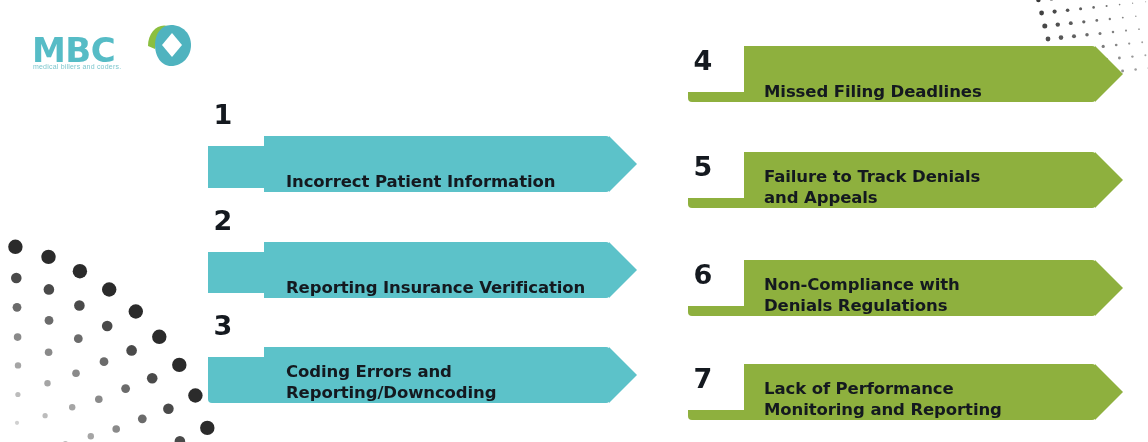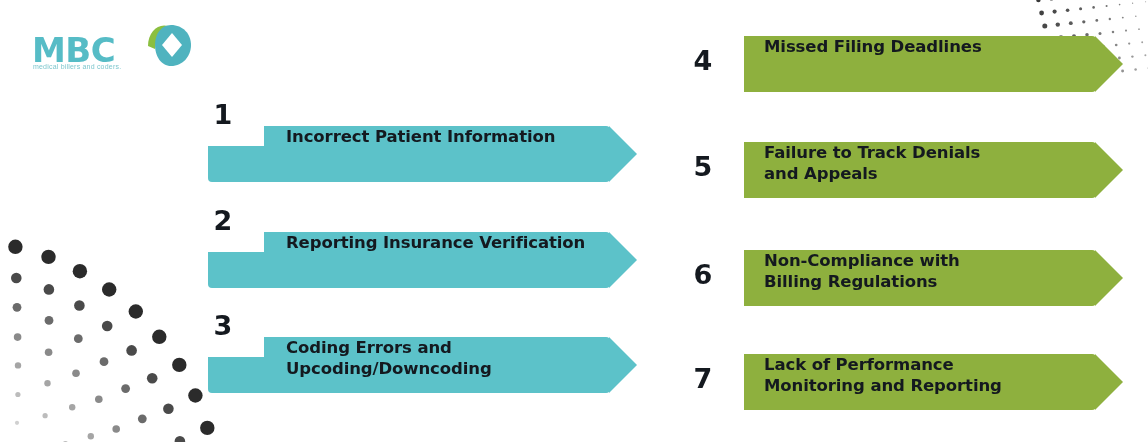--- a/index.html
+++ b/index.html
@@ -66,25 +66,25 @@
 
   
   .banner {
     position: absolute;
     height: 56px;
     display: block;
   }
   .banner-bar {
     position: absolute;
     left: 36px;
-    top: 4px;
+    top: 14px;
     height: 56px;
     border-radius: 4px;
     display: flex;
-    align-items: flex-start;
+    align-items: flex-end;
   }
   .banner-bar::after {
     content: "";
     position: absolute;
     right: -27px;
     top: 0;
     width: 0;
     height: 0;
     border-top: 28px solid transparent;
     border-bottom: 28px solid transparent;
@@ -316,21 +316,21 @@
     </div>
     <div class="hex">
       <div class="hex-shape"></div>
       <div class="hex-num">2</div>
     </div>
   </div>
 
   <div class="banner teal" style="left:172px; top:297px;">
     <div class="banner-bar" style="width:402px;">
       <div class="banner-label">Coding Errors and
-Upcoding/Downcoding</div>
+Reporting/Downcoding</div>
     </div>
     <div class="hex">
       <div class="hex-shape"></div>
       <div class="hex-num">3</div>
     </div>
   </div>
 
   <div class="banner green" style="left:652px; top:32px;">
     <div class="banner-bar" style="width:408px;">
       <div class="banner-label">Missed Filing Deadlines</div>
@@ -348,21 +348,21 @@
     </div>
     <div class="hex">
       <div class="hex-shape"></div>
       <div class="hex-num">5</div>
     </div>
   </div>
 
   <div class="banner green" style="left:652px; top:246px;">
     <div class="banner-bar" style="width:408px;">
       <div class="banner-label">Non-Compliance with
-Billing Regulations</div>
+Denials Regulations</div>
     </div>
     <div class="hex">
       <div class="hex-shape"></div>
       <div class="hex-num">6</div>
     </div>
   </div>
 
   <div class="banner green" style="left:652px; top:350px;">
     <div class="banner-bar" style="width:408px;">
       <div class="banner-label">Lack of Performance

